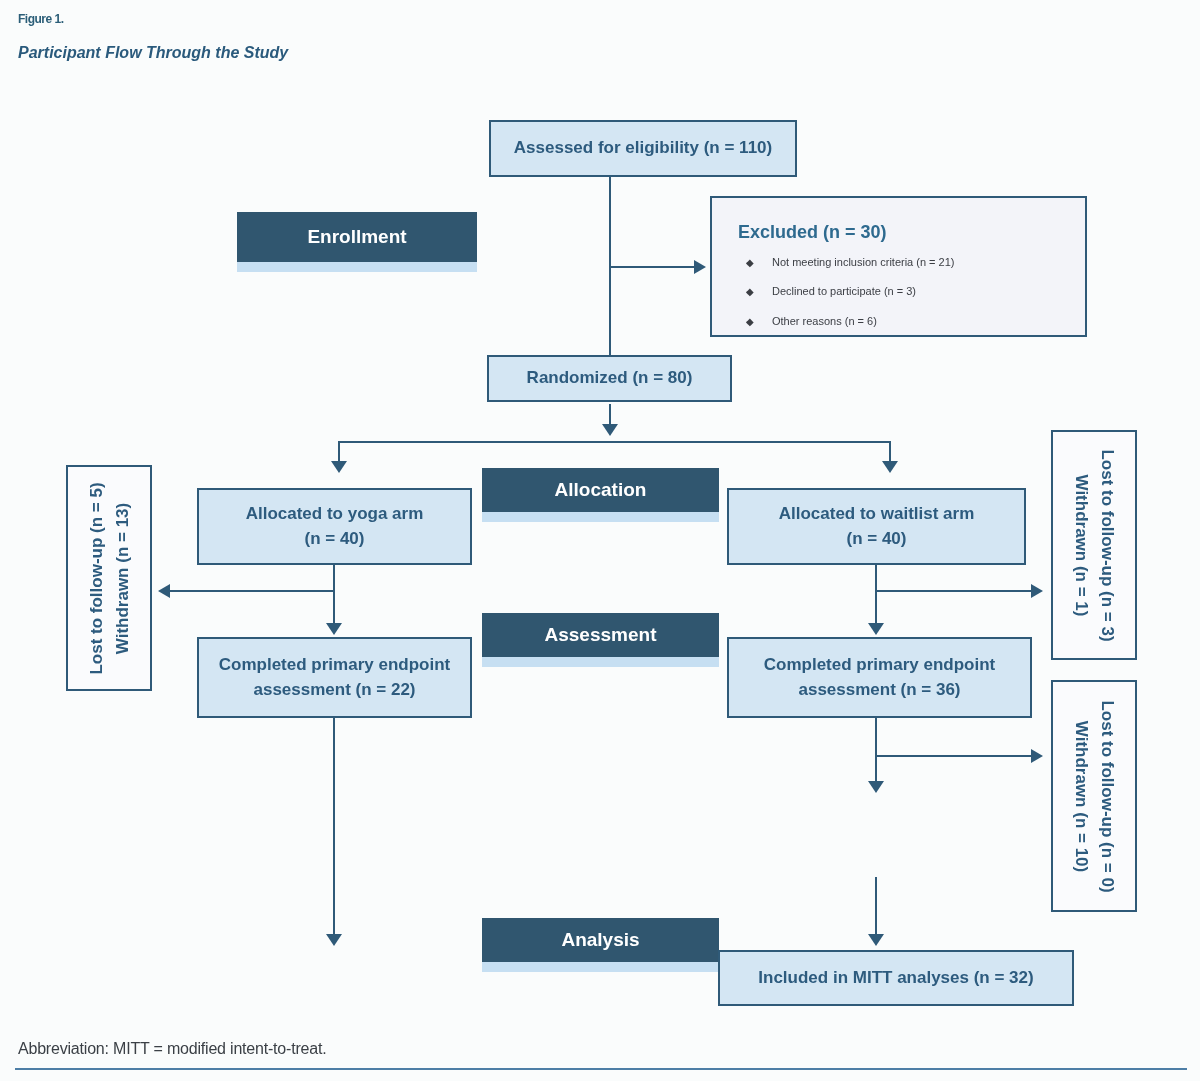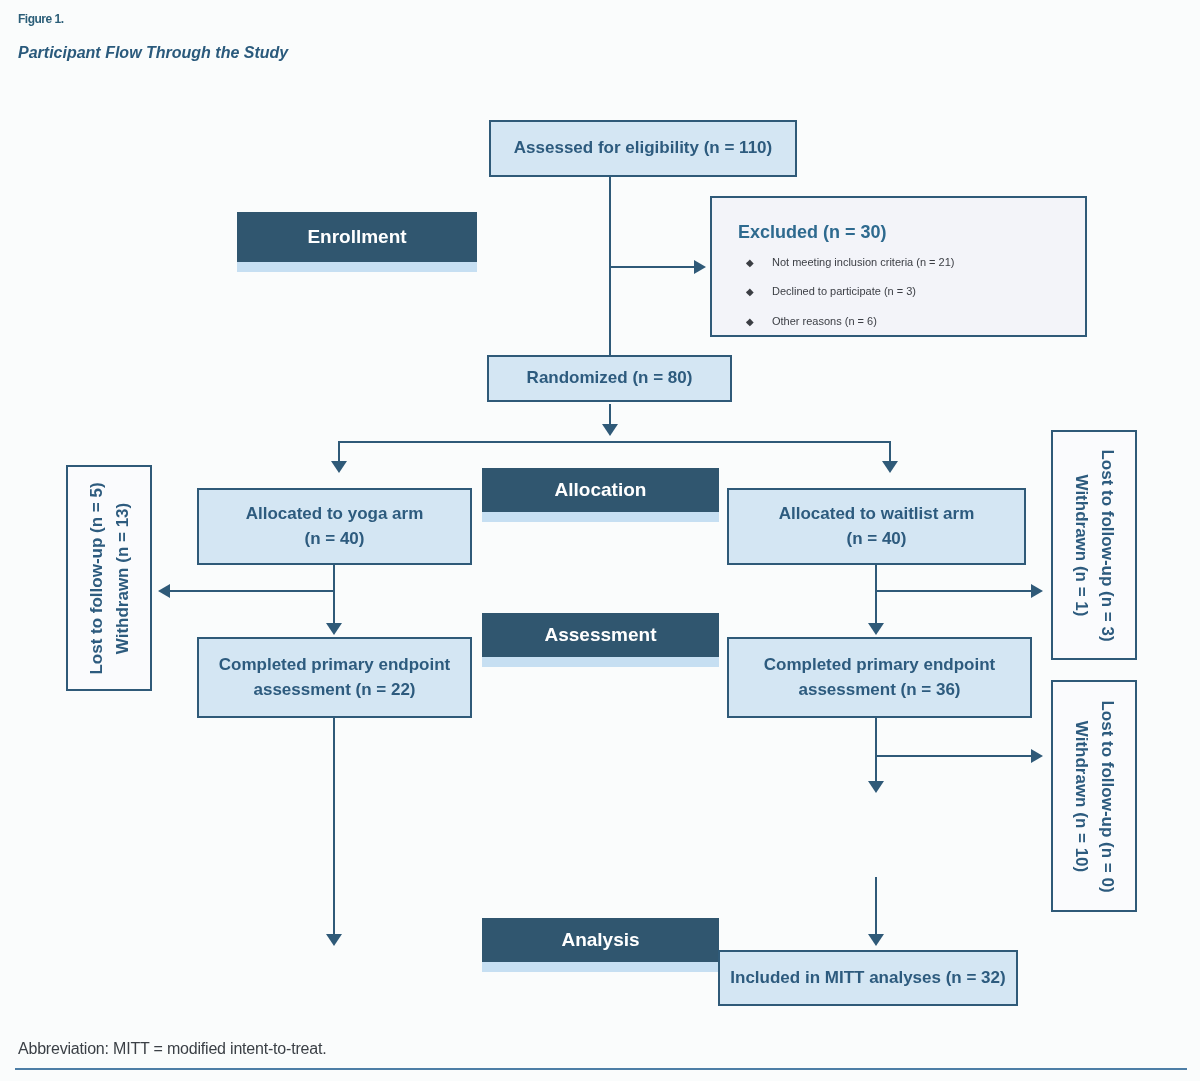--- a/index.html
+++ b/index.html
@@ -151,21 +151,21 @@
     </div>
   </div>
 
 
   <div class="hdr" style="left:482px; top:884px; width:237px; height:54px;margin-top:34px;">
     <div class="hdr-dark" style="height:44px;">Analysis</div>
     <div class="hdr-bar"></div>
   </div>
 
 
-  <div class="box" style="left:718px; top:950px; width:300px; height:56px;">
+  <div class="box" style="left:718px; top:950px; width:356px; height:56px;">
     <span>Included in MITT analyses (n = 32)</span>
   </div>
 
   <div class="line" style="left:609px; top:177px; width:2px; height:178px;"></div>
   <div class="line" style="left:610px; top:266px; width:85px; height:2px;"></div>
   <div class="arrow right" style="left:694px; top:260px;"></div>
 
   <div class="line" style="left:609px; top:404px; width:2px; height:22px;"></div>
   <div class="arrow down" style="left:602px; top:424px;"></div>
 

